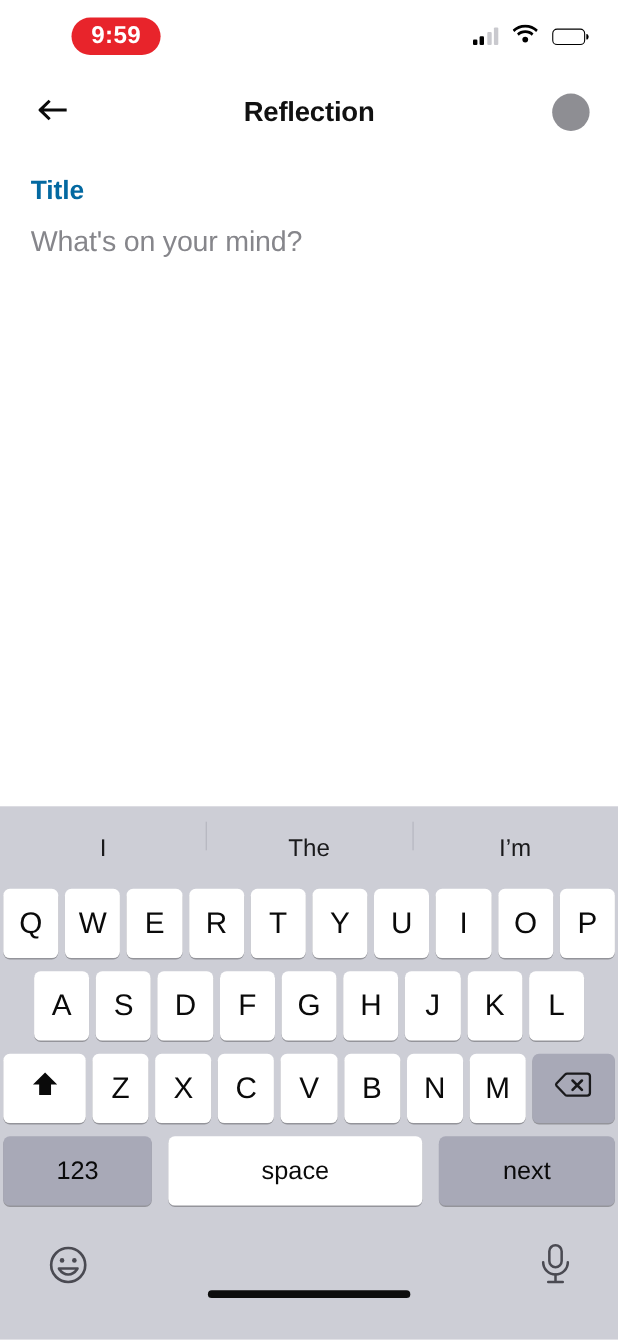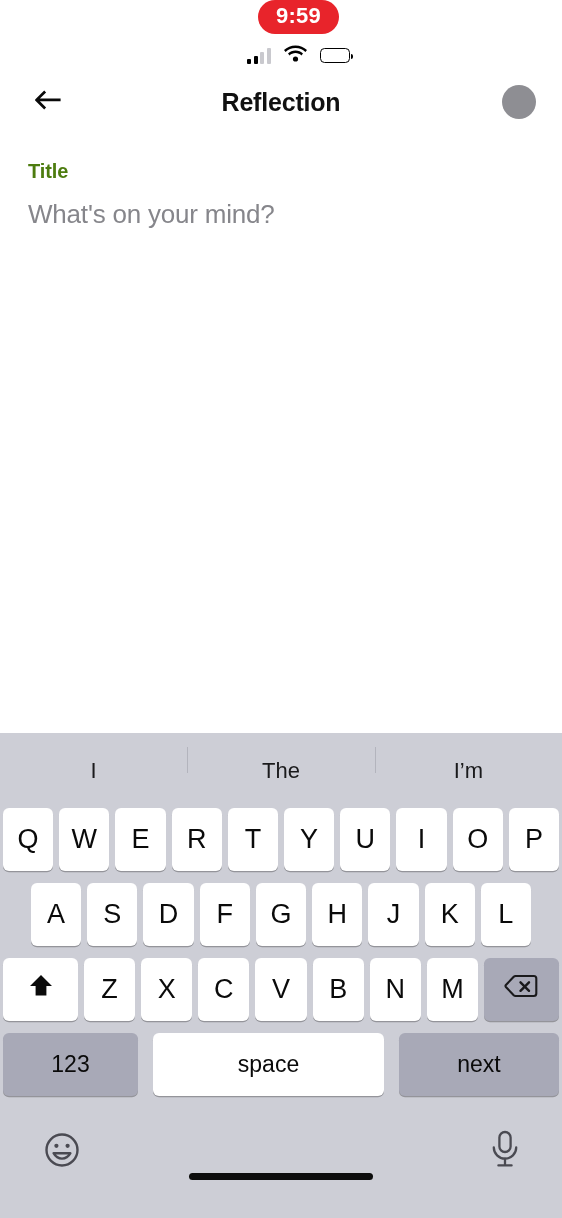--- a/index.html
+++ b/index.html
@@ -9,21 +9,20 @@
     background:#ffffff;
     overflow:hidden;
   }
   .phone { position:relative; width:562px; height:1218px; background:#fff; }
 
   
   .statusbar {
     position:absolute; top:0; left:0; right:0; height:66px;
     display:flex; align-items:center; justify-content:space-between;
     padding:0 30px 0 65px;
-    flex-direction:column;
   }
   .time-pill {
     background:#E8242B; color:#fff;
     font-size:22px; font-weight:600;
     border-radius:22px; padding:5px 18px 7px;
     letter-spacing:.3px; line-height:1;
   }
   .status-icons { display:flex; align-items:center; gap:13px; }
 
   .sig { display:flex; align-items:flex-end; gap:2.5px; height:16px; }
@@ -58,21 +57,21 @@
     pointer-events:none;
   }
   .avatar {
     width:34px; height:34px; border-radius:50%; background:#8E8E93;
     margin-left:auto; position:relative; z-index:2;
   }
 
   
   .editor { position:absolute; top:148px; left:0; right:0; bottom:733px; padding:0 28px; }
   .title-input {
-    font-size:20px; font-weight:700; color:#4d7c0f;
+    font-size:24px; font-weight:700; color:#0369a1;
     padding-top:12px; letter-spacing:-.1px;
   }
   .body-input {
     font-size:26px; font-weight:400; color:#86868B;
     padding-top:16px; letter-spacing:-.2px;
   }
 
   .save-btn {
     position:absolute; right:18px; bottom:28px;
     background:#78787C; color:#C3C3C6;

